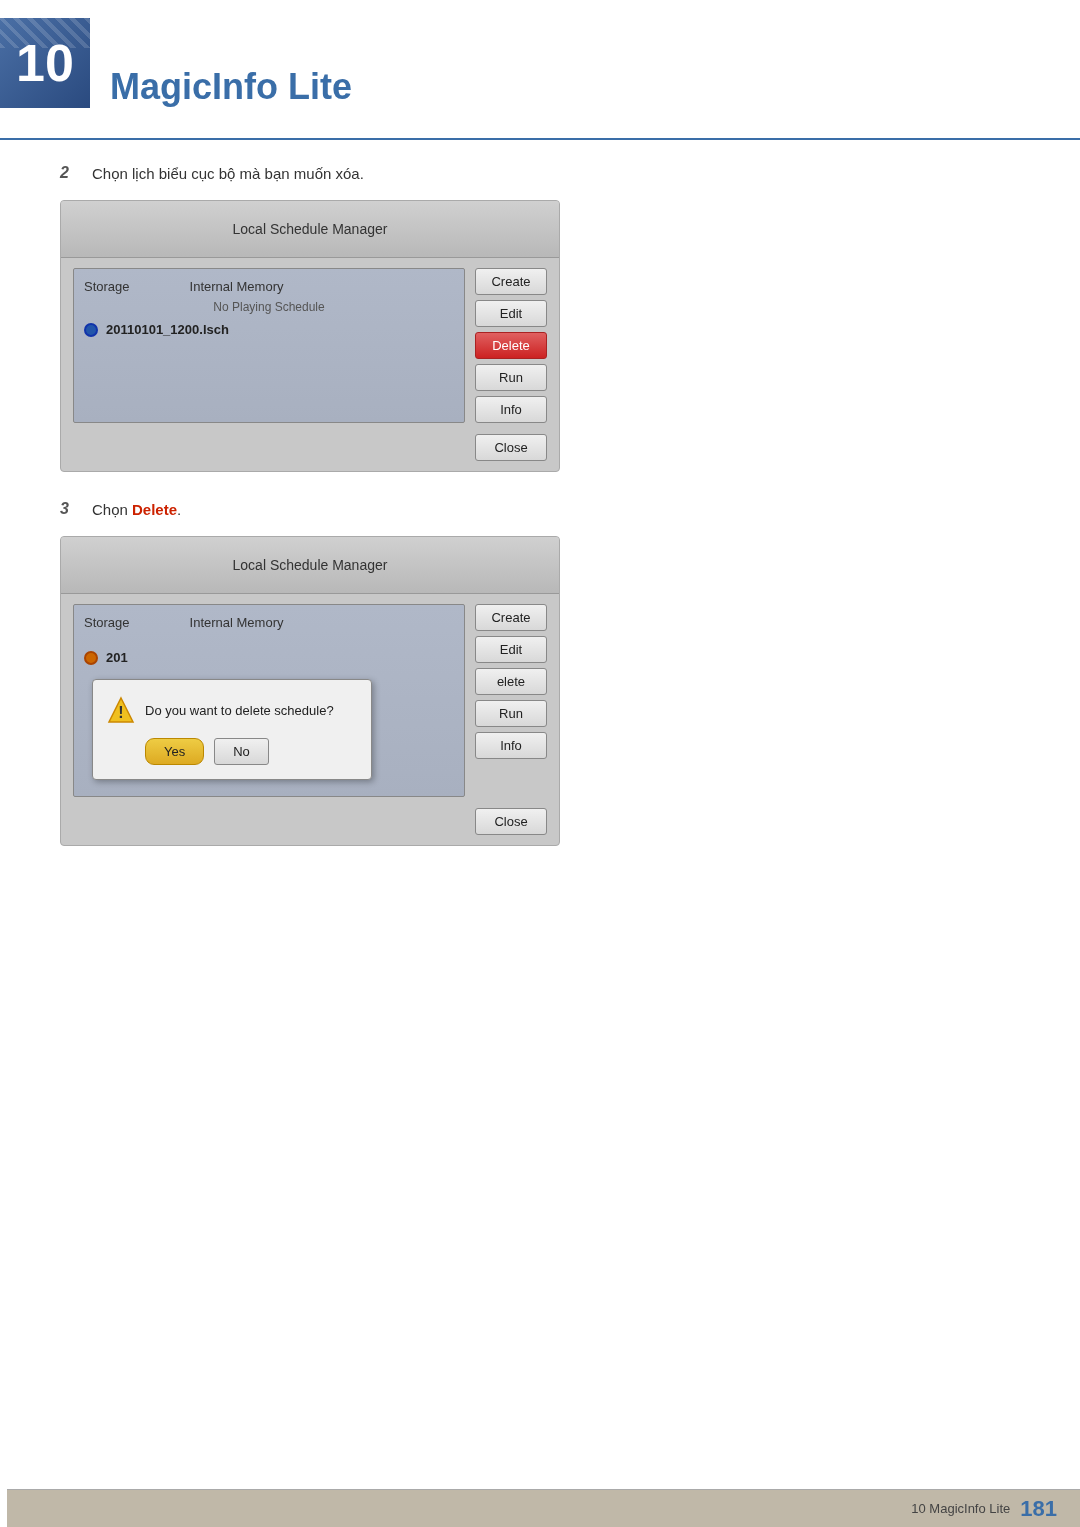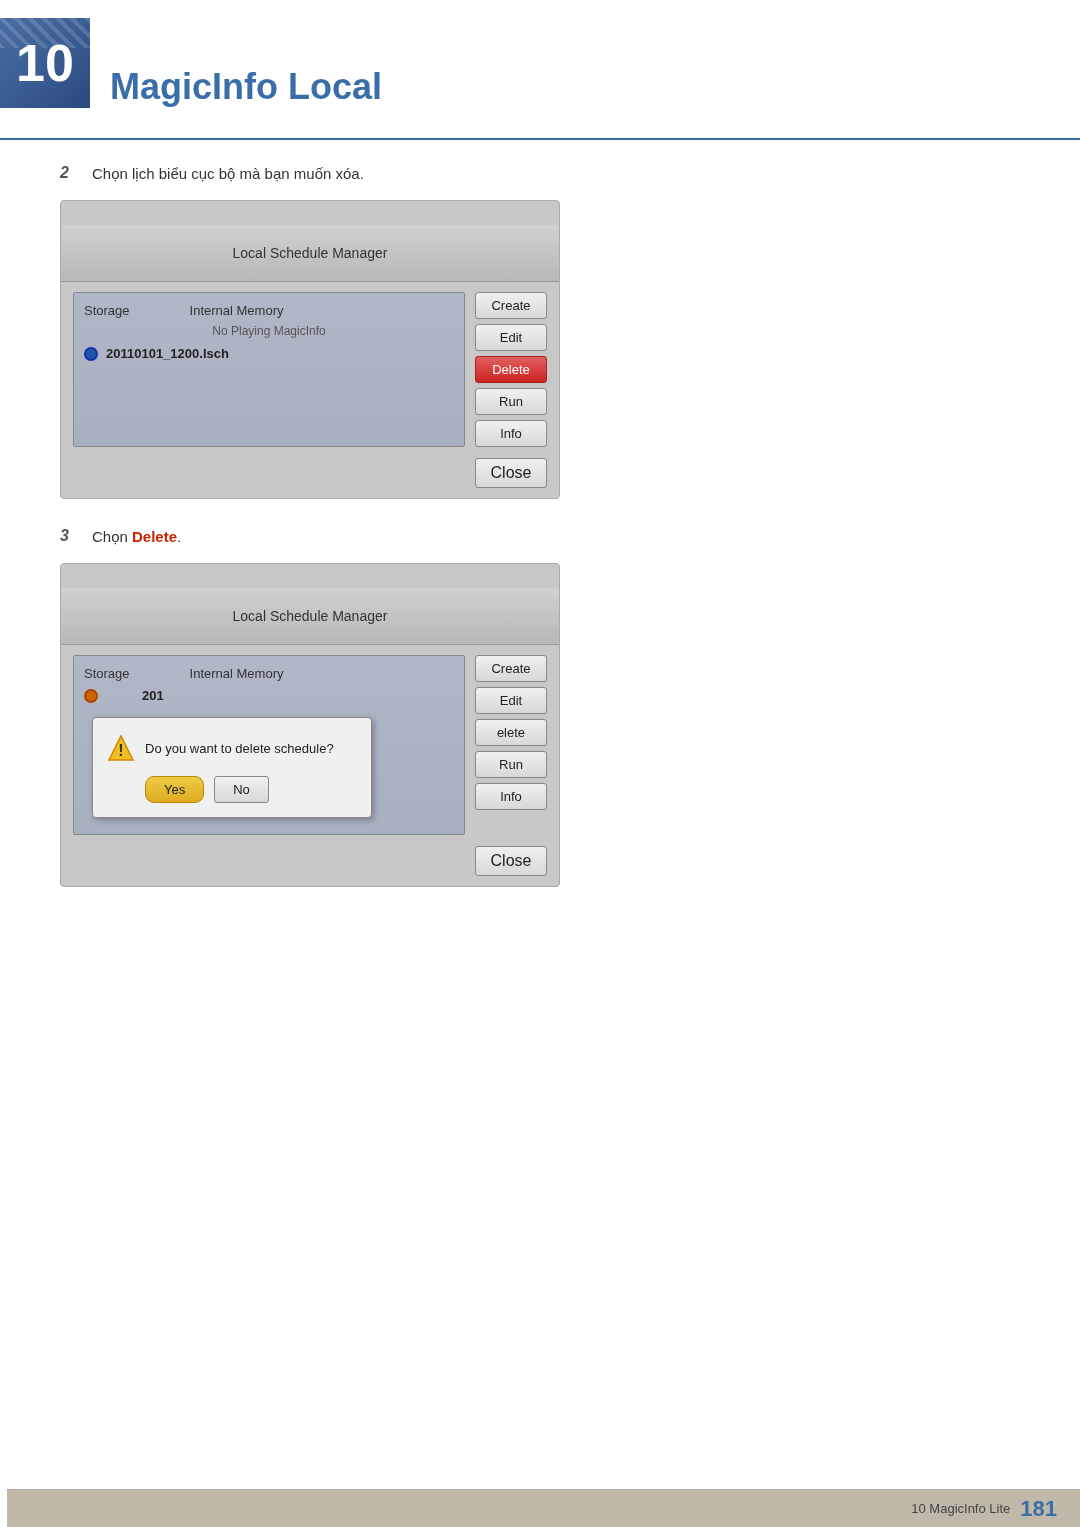--- a/index.html
+++ b/index.html
@@ -104,21 +104,20 @@
     }
 
     .dialog-title-bar {
       background: linear-gradient(to bottom, #d0d0d0, #b8b8b8);
       border-bottom: 1px solid #999;
       text-align: center;
       padding: 20px 0;
       font-size: 14px;
       color: #333;
       border-radius: 3px 3px 0 0;
-      margin-top: 24px;
     }
 
     .dialog-body {
       display: flex;
       padding: 10px 12px 6px 12px;
       gap: 10px;
       background: #c8c8c8;
     }
 
     .dialog-left {
@@ -160,21 +159,21 @@
       justify-content: flex-end;
       padding: 5px 12px 0 12px;
     }
 
     .close-btn {
       width: 72px;
       padding: 5px 0;
       border: 1px solid #888;
       border-radius: 3px;
       background: linear-gradient(to bottom, #f0f0f0, #d8d8d8);
-      font-size: 16px;
+      font-size: 13px;
       text-align: center;
       cursor: pointer;
       color: #222;
     }
 
     
     .schedule-header-row {
       display: flex;
       align-items: center;
       margin-bottom: 6px;
@@ -330,40 +329,40 @@
       margin: 0 0 24px 0;
     }
   </style>
 </head>
 <body>
 
 <div class="header">
   <div class="chapter-number-block">
     <span class="chapter-number">10</span>
   </div>
-  <span class="chapter-title">MagicInfo Local</span>
+  <span class="chapter-title">MagicInfo Lite</span>
 </div>
 <hr class="header-line">
 
 <div class="content">
 
   <div class="step">
     <span class="step-number">2</span>
     <span class="step-text">Chọn lịch biểu cục bộ mà bạn muốn xóa.</span>
   </div>
 
   <div class="dialog-container">
     <div class="dialog-title-bar">Local Schedule Manager</div>
     <div class="dialog-body">
       <div class="dialog-left">
         <div class="schedule-header-row">
           <span class="storage-label">Storage</span>
           <span class="internal-memory-label">Internal Memory</span>
         </div>
-        <div class="no-playing">No Playing MagicInfo</div>
+        <div class="no-playing">No Playing Schedule</div>
         <div class="schedule-item">
           <div class="schedule-dot"></div>
           <span>20110101_1200.lsch</span>
         </div>
       </div>
       <div class="dialog-right">
         <div class="dialog-btn">Create</div>
         <div class="dialog-btn">Edit</div>
         <div class="dialog-btn delete-btn">Delete</div>
         <div class="dialog-btn">Run</div>
@@ -383,21 +382,21 @@
   </div>
 
   <div class="dialog2-container">
     <div class="dialog-title-bar">Local Schedule Manager</div>
     <div class="dialog-body">
       <div class="dialog2-left">
         <div class="schedule-header-row">
           <span class="storage-label">Storage</span>
           <span class="internal-memory-label">Internal Memory</span>
         </div>
-        <div class="schedule-item" style="margin-top:7px;gap:36px;">
+        <div class="schedule-item" style="margin-top:20px;">
           <div class="schedule-dot orange"></div>
           <span>201</span>
         </div>
 
         <div class="confirm-overlay">
           <div class="confirm-row">
 
             <svg class="warning-icon" viewBox="0 0 28 28" xmlns="http://www.w3.org/2000/svg">
               <polygon points="14,2 26,26 2,26" fill="#f0c020" stroke="#cc8800" stroke-width="1.5"></polygon>
               <text x="14" y="22" text-anchor="middle" font-size="16" font-weight="bold" fill="#333">!</text>

